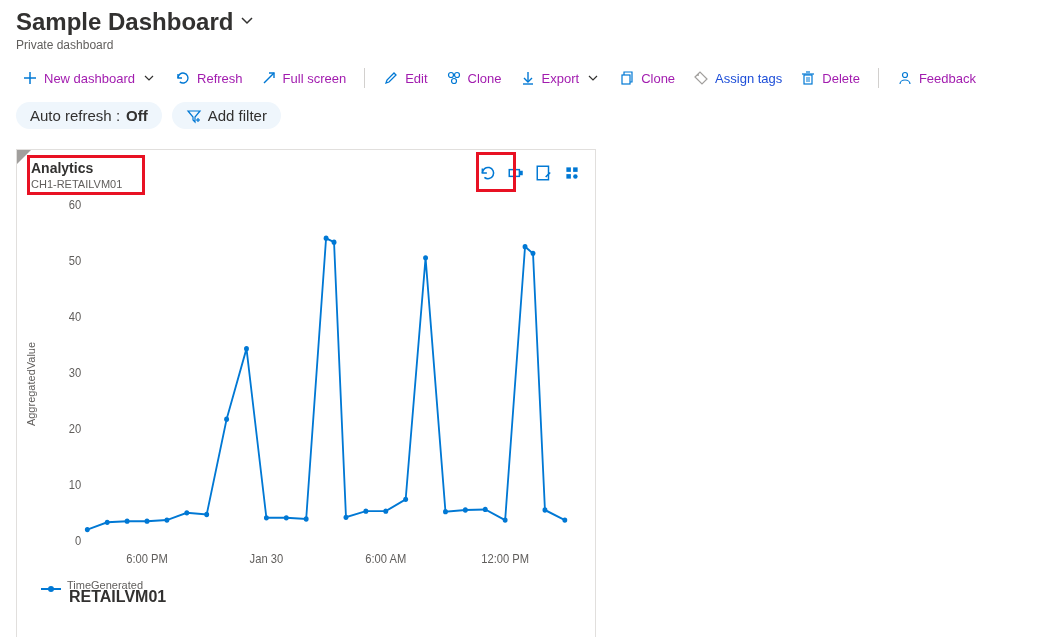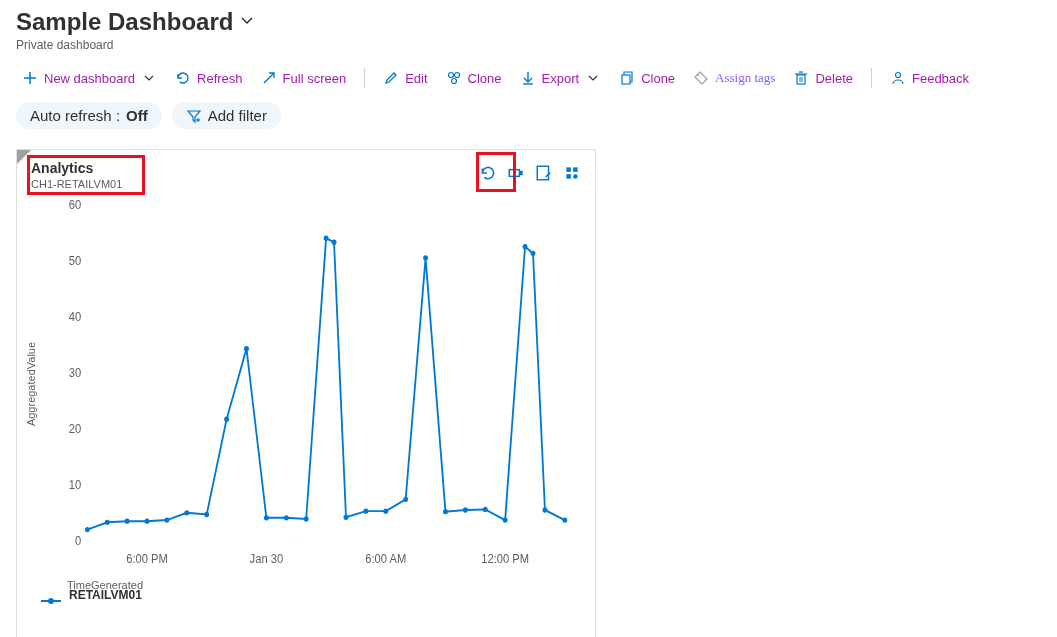--- a/index.html
+++ b/index.html
@@ -18,21 +18,21 @@
   .subtitle { font-size: 12px; color: #605e5c; margin-top: 2px; }
   .toolbar {
     display: flex; align-items: center; gap: 6px;
     margin-top: 14px; flex-wrap: wrap;
   }
   .tbtn {
     display: inline-flex; align-items: center; gap: 6px;
     padding: 4px 6px; cursor: pointer; color: #a21caf;
     font-size: 13px; border-radius: 2px;
   }
-  .tbtn.disabled { color: #8b5cf6; cursor: default; font-family: Liberation Serif, serif; }
+  .tbtn.disabled { color: #1d4ed8; cursor: default; }
   .tbtn.disabled .ticon path, .tbtn.disabled .ticon line, .tbtn.disabled .ticon polyline { stroke: #a19f9d; }
   .ticon { width: 16px; height: 16px; display: inline-flex; align-items: center; justify-content: center; }
   .ticon svg { width: 16px; height: 16px; }
   .tsep { width: 1px; height: 20px; background: #d2d0ce; margin: 0 6px; }
   .pillbar { display: flex; gap: 10px; margin-top: 12px; }
   .pill {
     background: #eff6fc; color: #323130;
     border-radius: 14px; padding: 5px 14px; font-size: 15px;
     display: inline-flex; align-items: center; gap: 6px;
     cursor: pointer;
@@ -58,21 +58,21 @@
   .tile-actions { display: flex; gap: 10px; align-items: center; padding-top: 4px; }
   .tile-aicon { width: 18px; height: 18px; cursor: pointer; color: #0078d4; display:flex; align-items:center; justify-content:center;}
   .redbox1 { position: absolute; border: 3px solid #e81123; top: 5px; left: 10px; width: 118px; height: 40px; pointer-events:none;}
   .redbox2 { position: absolute; border: 3px solid #e81123; top: 2px; left: 459px; width: 40px; height: 40px; pointer-events:none;}
   .chart-wrap { position: relative; width: 100%; height: 380px; padding-left: 50px; padding-right: 20px; padding-top: 4px;}
   .ylabel {
     position: absolute; left: 14px; top: 50%; transform: translate(-50%, -50%) rotate(-90deg);
     font-size: 11px; color: #605e5c;
   }
   .xlabel { text-align: left; font-size: 11px; color: #605e5c; margin-top: 2px;}
-  .legend { display:flex; align-items:flex-end; gap:8px; padding: 14px 0 0 24px; font-size:12px; font-weight:600;}
+  .legend { display:flex; align-items:flex-start; gap:8px; padding: 14px 0 0 24px; font-size:16px; font-weight:600;}
   .legend-line { width:20px; height:2px; background:#0078d4; position:relative;}
   .legend-line::after { content:""; position:absolute; left:50%; top:50%; width:6px; height:6px; background:#0078d4; border-radius:50%; transform:translate(-50%,-50%);}
   svg.plot { width: 100%; height: 100%; }
   .tick text { font-size: 11px; fill: #605e5c; }
 </style>
 </head>
 <body>
 
 <div class="header-row">
   <span class="dash-title">Sample Dashboard</span>

